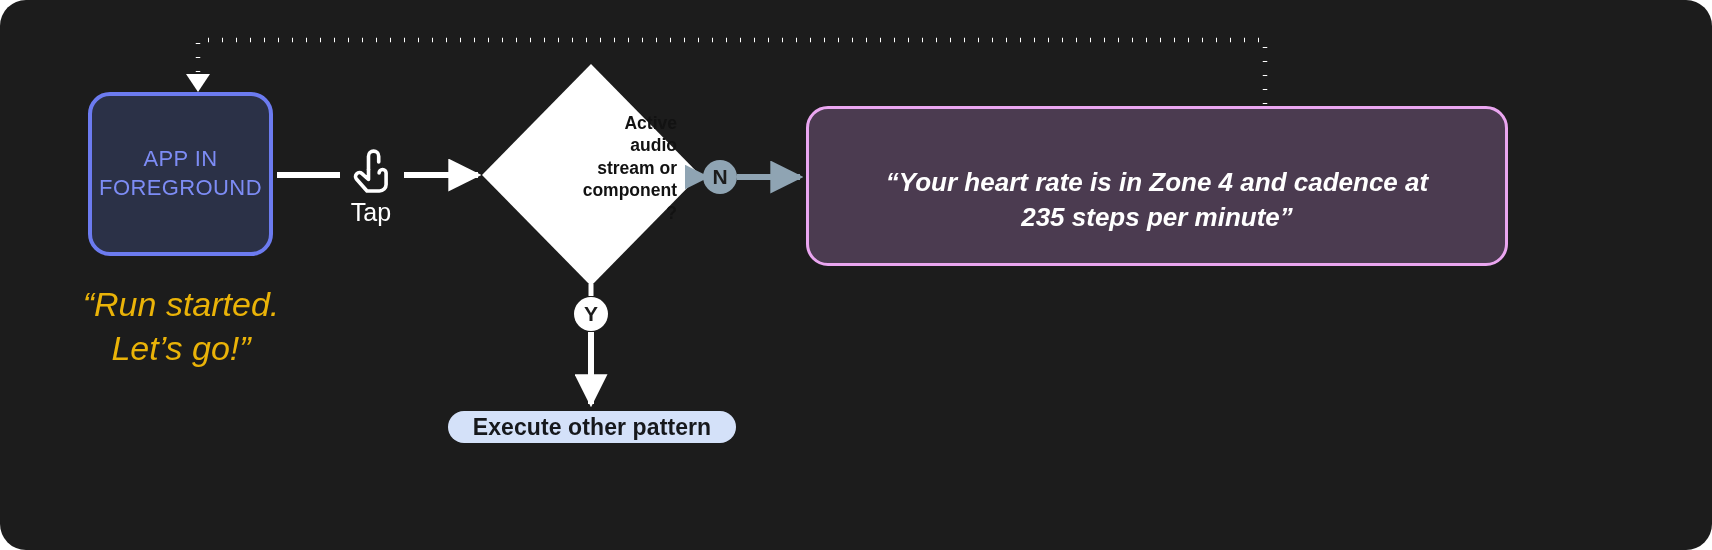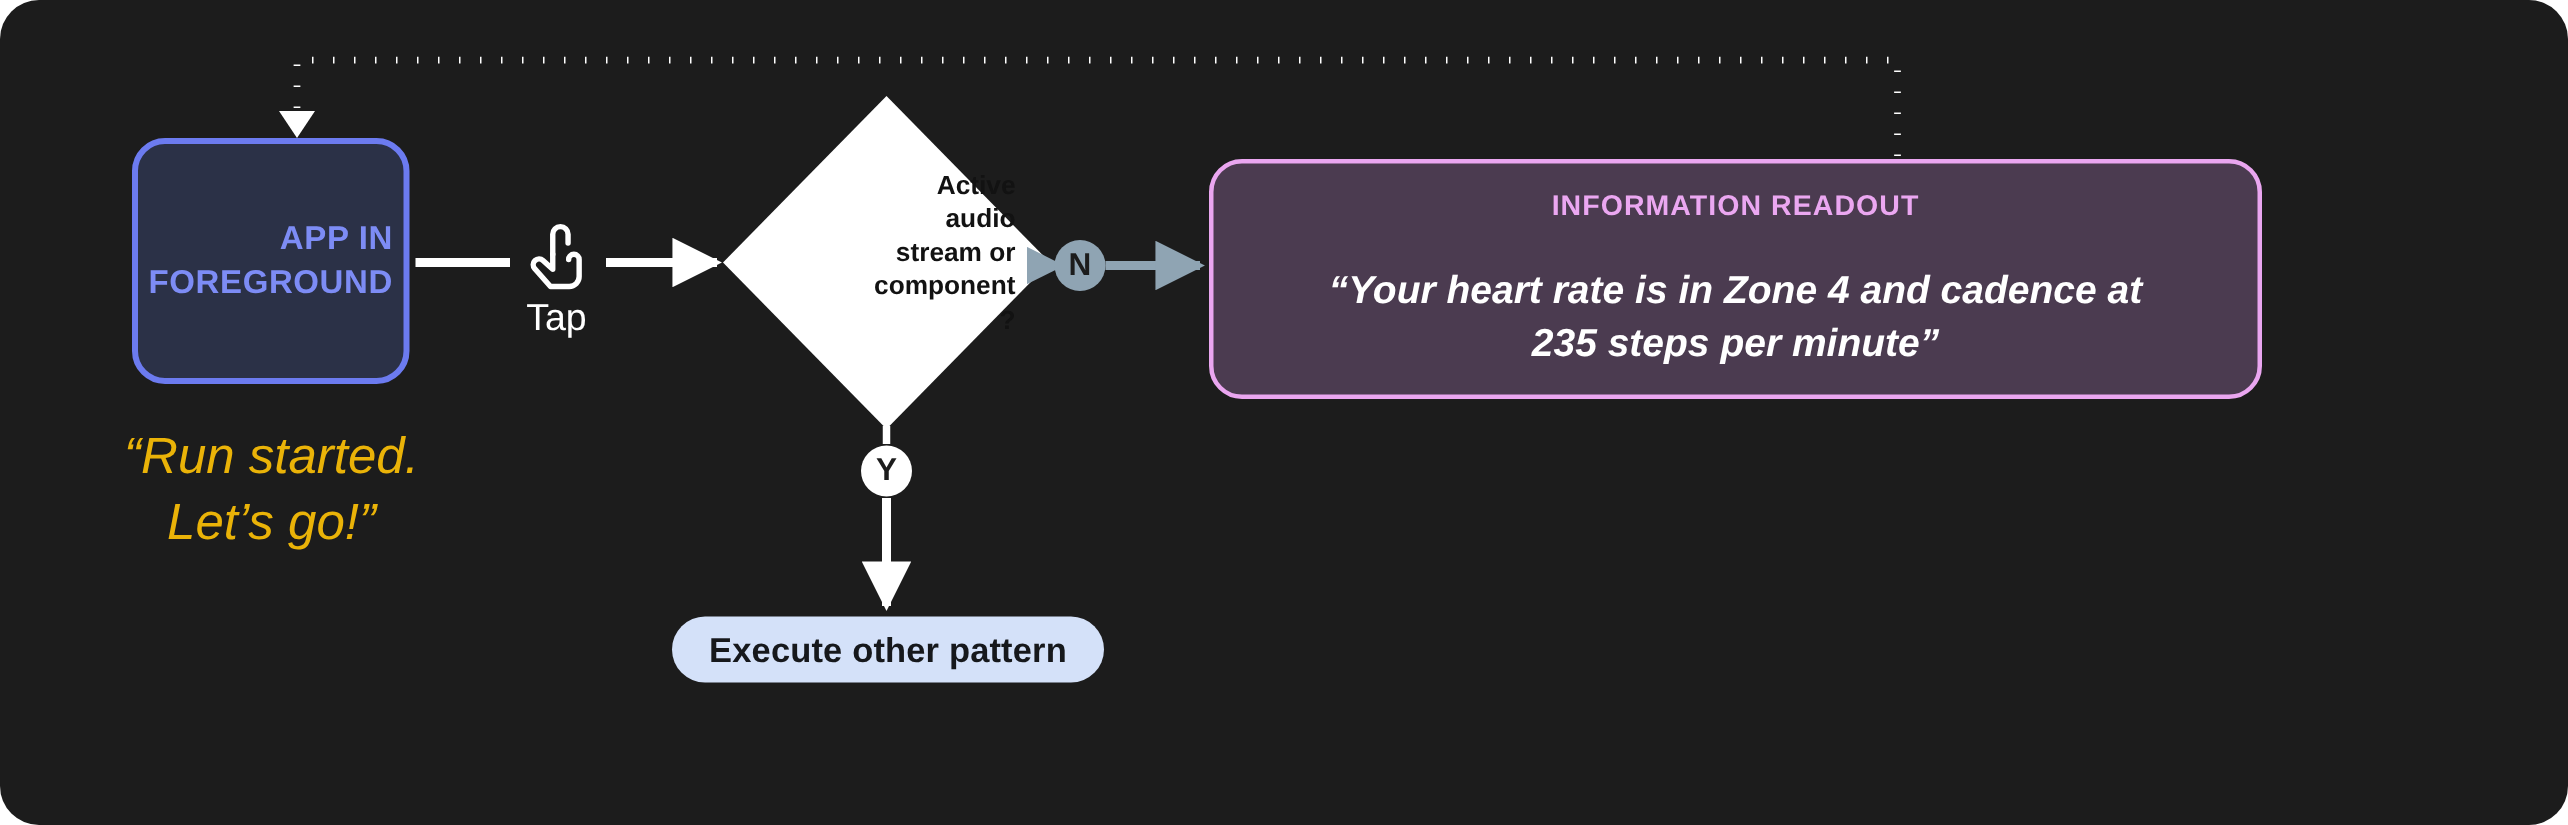--- a/index.html
+++ b/index.html
@@ -38,24 +38,24 @@
     background: #2b3147;
     border: 4px solid #6c7bf0;
     border-radius: 22px;
     display: flex;
     align-items: center;
     justify-content: center;
   }
   .app-node-label {
     color: #7d8cf5;
     font-size: 22px;
-    font-weight: bold;
+    font-weight: normal;
     letter-spacing: 0.4px;
     line-height: 1.3;
-    text-align: right;
+    text-align: center;
   }
   .app-caption {
     position: absolute;
     left: 66px;
     top: 283px;
     width: 230px;
     text-align: center;
     color: #eab308;
     font-size: 34px;
     font-style: italic;
@@ -155,21 +155,21 @@
     text-align: center;
     max-width: 640px;
   }
 
   
   .pill {
     position: absolute;
     left: 448px;
     top: 411px;
     width: 288px;
-    height: 44px;
+    height: 32px;
     box-sizing: border-box;
     background: #d4e1f9;
     border-radius: 25px;
     display: flex;
     align-items: center;
     justify-content: center;
   }
   .pill-label {
     color: #16181c;
     font-size: 23px;
@@ -245,21 +245,20 @@
   </div>
 
   <div class="badge badge-n">
     <span>N</span>
   </div>
   <div class="badge badge-y">
     <span>Y</span>
   </div>
 
   <div class="readout">
-    <div class="readout-title">INFORMATION READOUT</div>
     <div class="readout-body">
       <span>“Your heart rate is in Zone 4 and cadence at</span><br>
       <span>235 steps per minute”</span>
     </div>
   </div>
 
   <div class="pill">
     <span class="pill-label">Execute other pattern</span>
   </div>
 

